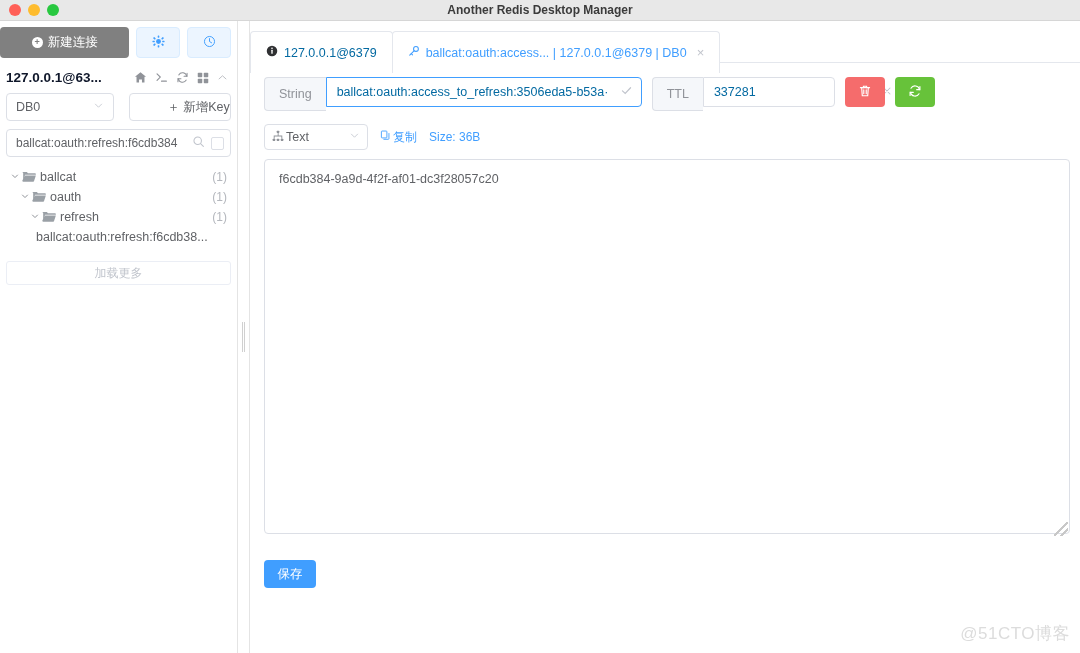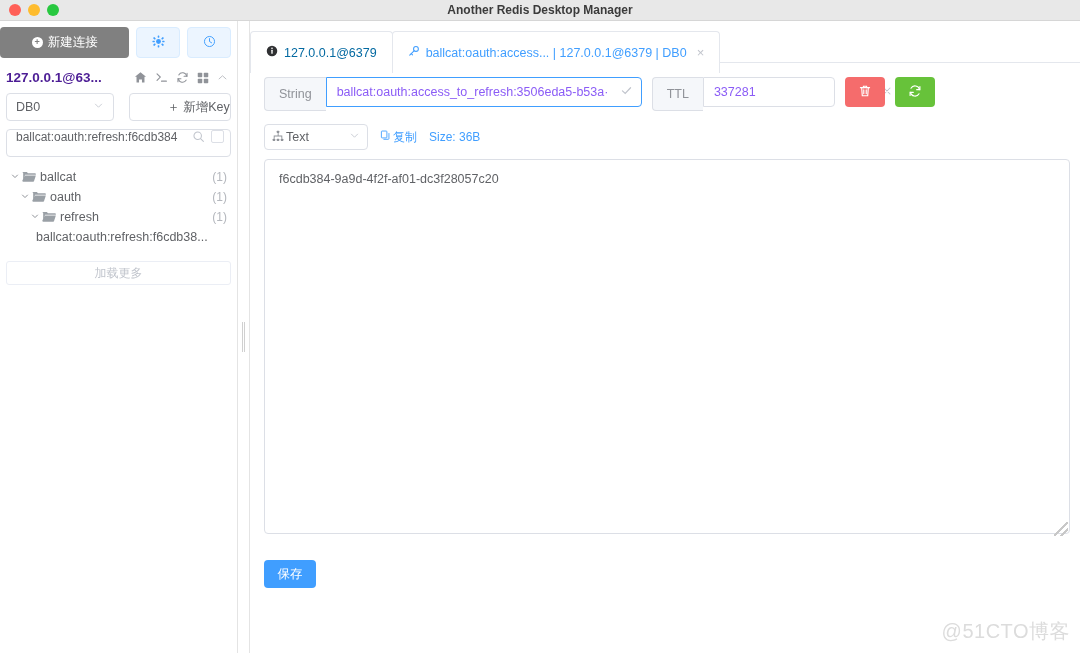--- a/index.html
+++ b/index.html
@@ -50,39 +50,39 @@
   .icon-btn-lt {
     width: 44px; height: 31px; background: #ecf5ff; border: 1px solid #d9ecff;
     border-radius: 4px; color: #409eff; display: flex;
     align-items: center; justify-content: center; cursor: pointer;
   }
 
   .conn-row {
     display: flex; align-items: center; justify-content: space-between;
     padding: 12px 9px 8px 6px;
   }
-  .conn-name { font-size: 13.5px; font-weight: bold; color: #4c1d95; text-align: right; }
+  .conn-name { font-size: 13.5px; font-weight: bold; color: #0f172a; text-align: right; }
   .conn-icons { display: flex; align-items: center; gap: 8px; color: #909399; }
   .conn-icons span { cursor: pointer; display: flex; }
 
   .db-row { display: flex; gap: 15px; padding: 0 6px; }
   .db-select {
     width: 108px; height: 28px; border: 1px solid #dcdfe6; border-radius: 4px;
     display: flex; align-items: center; justify-content: space-between;
     padding: 0 9px; font-size: 12.5px; color: #606266; cursor: pointer;
   }
   .btn-add-key {
     flex: 1; height: 28px; border: 1px solid #dcdfe6; border-radius: 4px;
     background: #fff; font-size: 12.5px; color: #606266; cursor: pointer; padding-left: 37px;
   }
 
   .search-row { padding: 8px 6px 0 6px; }
   .search-box {
     height: 28px; border: 1px solid #dcdfe6; border-radius: 4px;
-    display: flex; align-items: flex-start; padding: 0 6px 0 9px; gap: 6px;
+    display: flex; align-items: center; padding: 0 6px 0 9px; gap: 6px;
   }
   .search-box input {
     flex: 1; border: none; outline: none; font-size: 12px; color: #606266;
     font-family: inherit; background: transparent;
   }
   .search-chk {
     width: 13px; height: 13px; border: 1px solid #dcdfe6; border-radius: 2px;
     cursor: pointer; flex: none;
   }
 
@@ -137,21 +137,21 @@
     border-radius: 4px 0 0 4px; padding: 16px 14px; display: flex;
     align-items: center; font-size: 12.5px; color: #909399;
   }
   .ig-field {
     border: 1px solid #dcdfe6; border-radius: 0 4px 4px 0;
     display: flex; align-items: center; padding: 0 8px 0 10px; gap: 6px;
     background: #fff;
   }
   .ig-field.focused { border-color: #409eff; }
   .ig-field input {
-    border: none; outline: none; font-size: 12.5px; color: #8b5cf6;
+    border: none; outline: none; font-size: 12.5px; color: #0369a1;
     font-family: inherit; background: transparent; flex: 1;
   }
   .key-group .ig-field { width: 316px; }
   .ttl-group .ig-field { width: 132px; }
   .sfx { color: #c0c4cc; font-size: 13px; cursor: pointer; flex: none; }
 
   .sq-btn {
     width: 40px; height: 30px; border: none; border-radius: 4px;
     display: flex; align-items: center; justify-content: center; cursor: pointer;
   }
@@ -184,21 +184,21 @@
   }
 
   .btn-save {
     margin-top: 22px; width: 52px; height: 28px; background: #409eff;
     border: none; border-radius: 4px; color: #fff; font-size: 12.5px;
     cursor: pointer; font-family: inherit;
   }
 
   .watermark {
     position: absolute; right: 14px; bottom: 8px;
-    color: #dcdcdc; font-size: 20px; letter-spacing: 0.5px;
+    color: #dcdcdc; font-size: 17px; letter-spacing: 0.5px;
   }
 </style>
 </head>
 <body>
 
 <div class="titlebar">
   <div class="traffic">
     <div class="dot red"></div>
     <div class="dot yellow"></div>
     <div class="dot green"></div>

